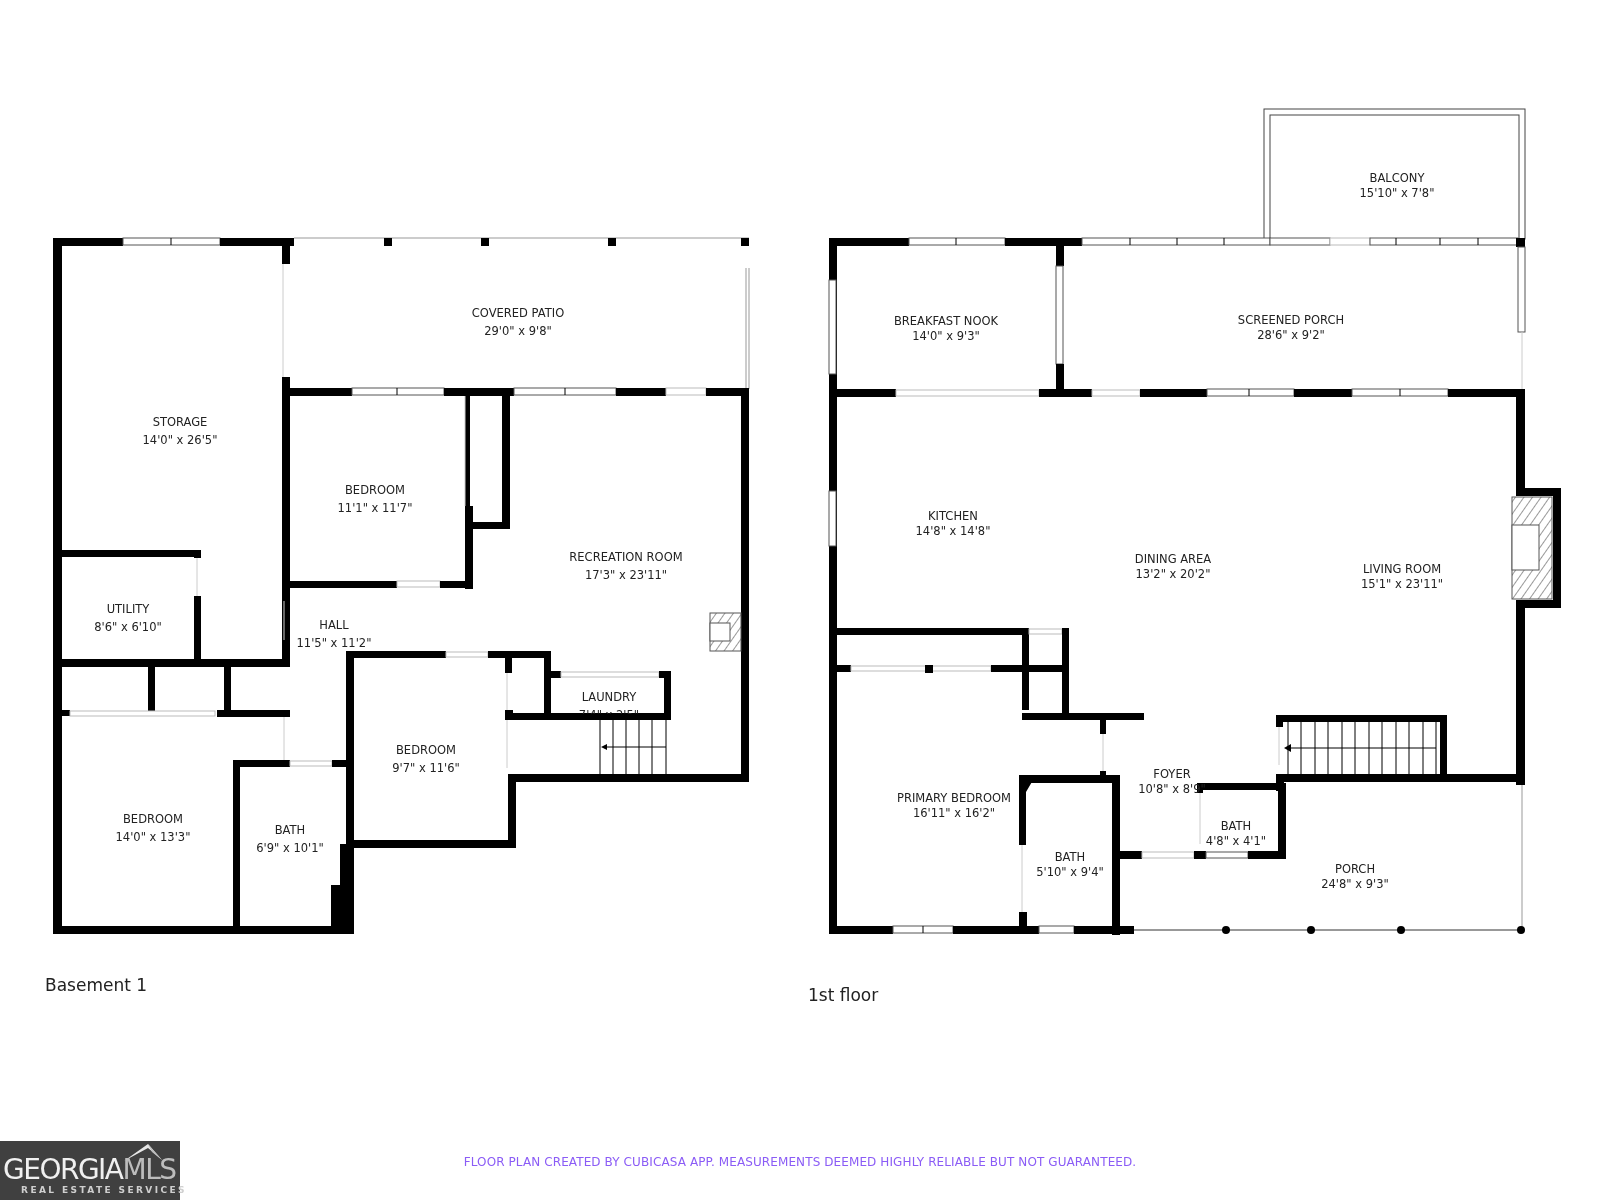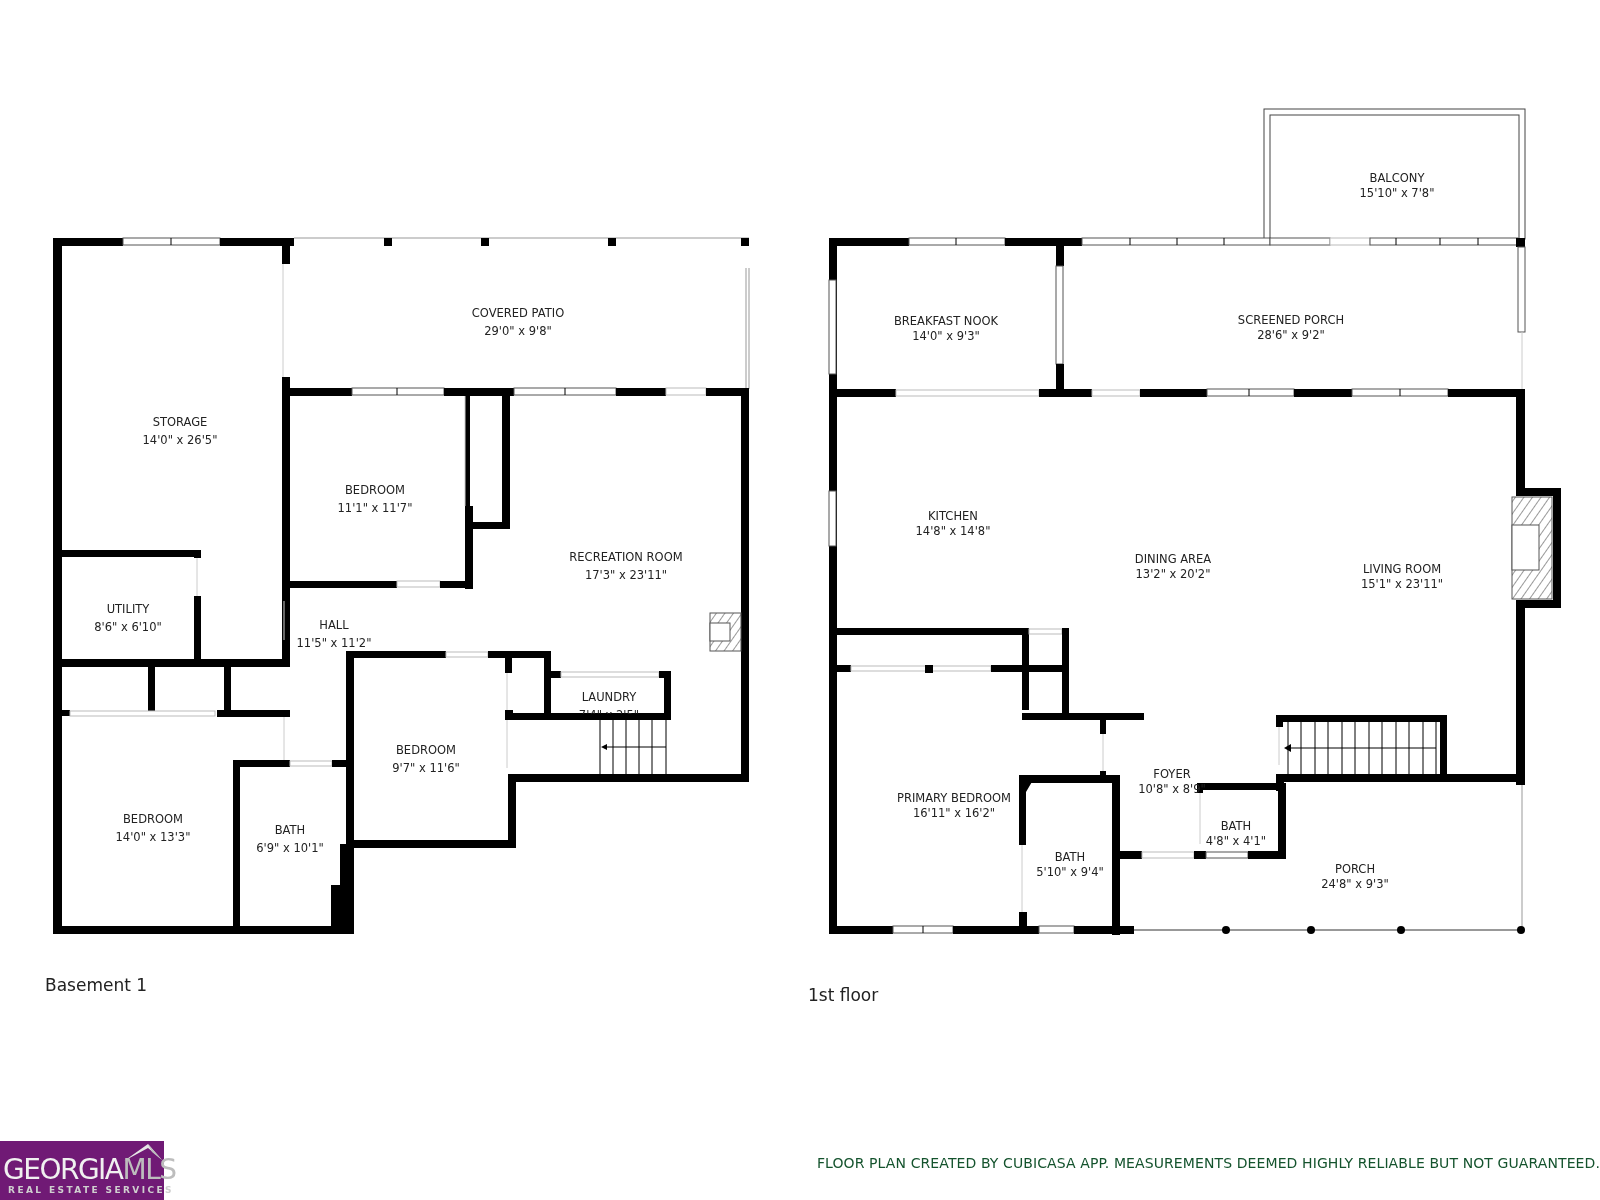--- a/index.html
+++ b/index.html
@@ -5,25 +5,25 @@
   html, body { margin:0; padding:0; background:#ffffff; }
   body { width:1600px; height:1200px; position:relative; overflow:hidden; font-family:"DejaVu Sans", sans-serif; }
   svg#plan { position:absolute; left:0; top:0; }
   .wall { fill:#000; }
   .thin { stroke:#000; stroke-width:1; fill:none; }
   .win { fill:#fff; stroke:#555; stroke-width:1; }
   .gap { fill:#fff; stroke:#bbb; stroke-width:1; }
   .rname { font-family:"DejaVu Sans", sans-serif; font-size:11.5px; fill:#222; text-anchor:middle; }
   .rdim { font-family:"DejaVu Sans", sans-serif; font-size:11.5px; fill:#222; text-anchor:middle; }
   .floor-label { position:absolute; font-family:"DejaVu Sans", sans-serif; font-size:17px; color:#222; }
-  .disclaimer { position:absolute; left:0; width:1600px; top:1155px; text-align:right; font-family:"DejaVu Sans", sans-serif; font-size:14px; color:#14532d; letter-spacing:0.1px; }
-  .logo { position:absolute; left:0; top:1141px; width:164px; height:59px; background:#701a75; }
+  .disclaimer { position:absolute; left:0; width:1600px; top:1155px; text-align:center; font-family:"DejaVu Sans", sans-serif; font-size:12px; color:#8b5cf6; letter-spacing:0.1px; }
+  .logo { position:absolute; left:0; top:1141px; width:180px; height:59px; background:#404040; }
   .logo-main { position:absolute; left:3px; top:12px; font-family:"DejaVu Sans", sans-serif; font-size:28px; color:#f0f0f0; letter-spacing:-1.5px; white-space:nowrap; }
   .logo-main .mls { color:#bdbdbd; font-weight:normal; }
-  .logo-sub { position:absolute; left:1px; width:180px; top:44px; text-align:center; font-family:"DejaVu Sans", sans-serif; font-size:9px; color:#cfcfcf; letter-spacing:2.4px; font-weight:bold; }
+  .logo-sub { position:absolute; left:14px; width:180px; top:44px; text-align:center; font-family:"DejaVu Sans", sans-serif; font-size:9px; color:#cfcfcf; letter-spacing:2.4px; font-weight:bold; }
   .logo-roof { position:absolute; left:122px; top:1px; }
 </style>
 </head>
 <body>
 
 <svg id="plan" width="1600" height="1200" viewBox="0 0 1600 1200">
   <defs>
     <pattern id="hatch" width="7" height="7" patternUnits="userSpaceOnUse" patternTransform="rotate(35)">
       <line x1="0" y1="0" x2="0" y2="7" stroke="#333" stroke-width="1"></line>
     </pattern>

